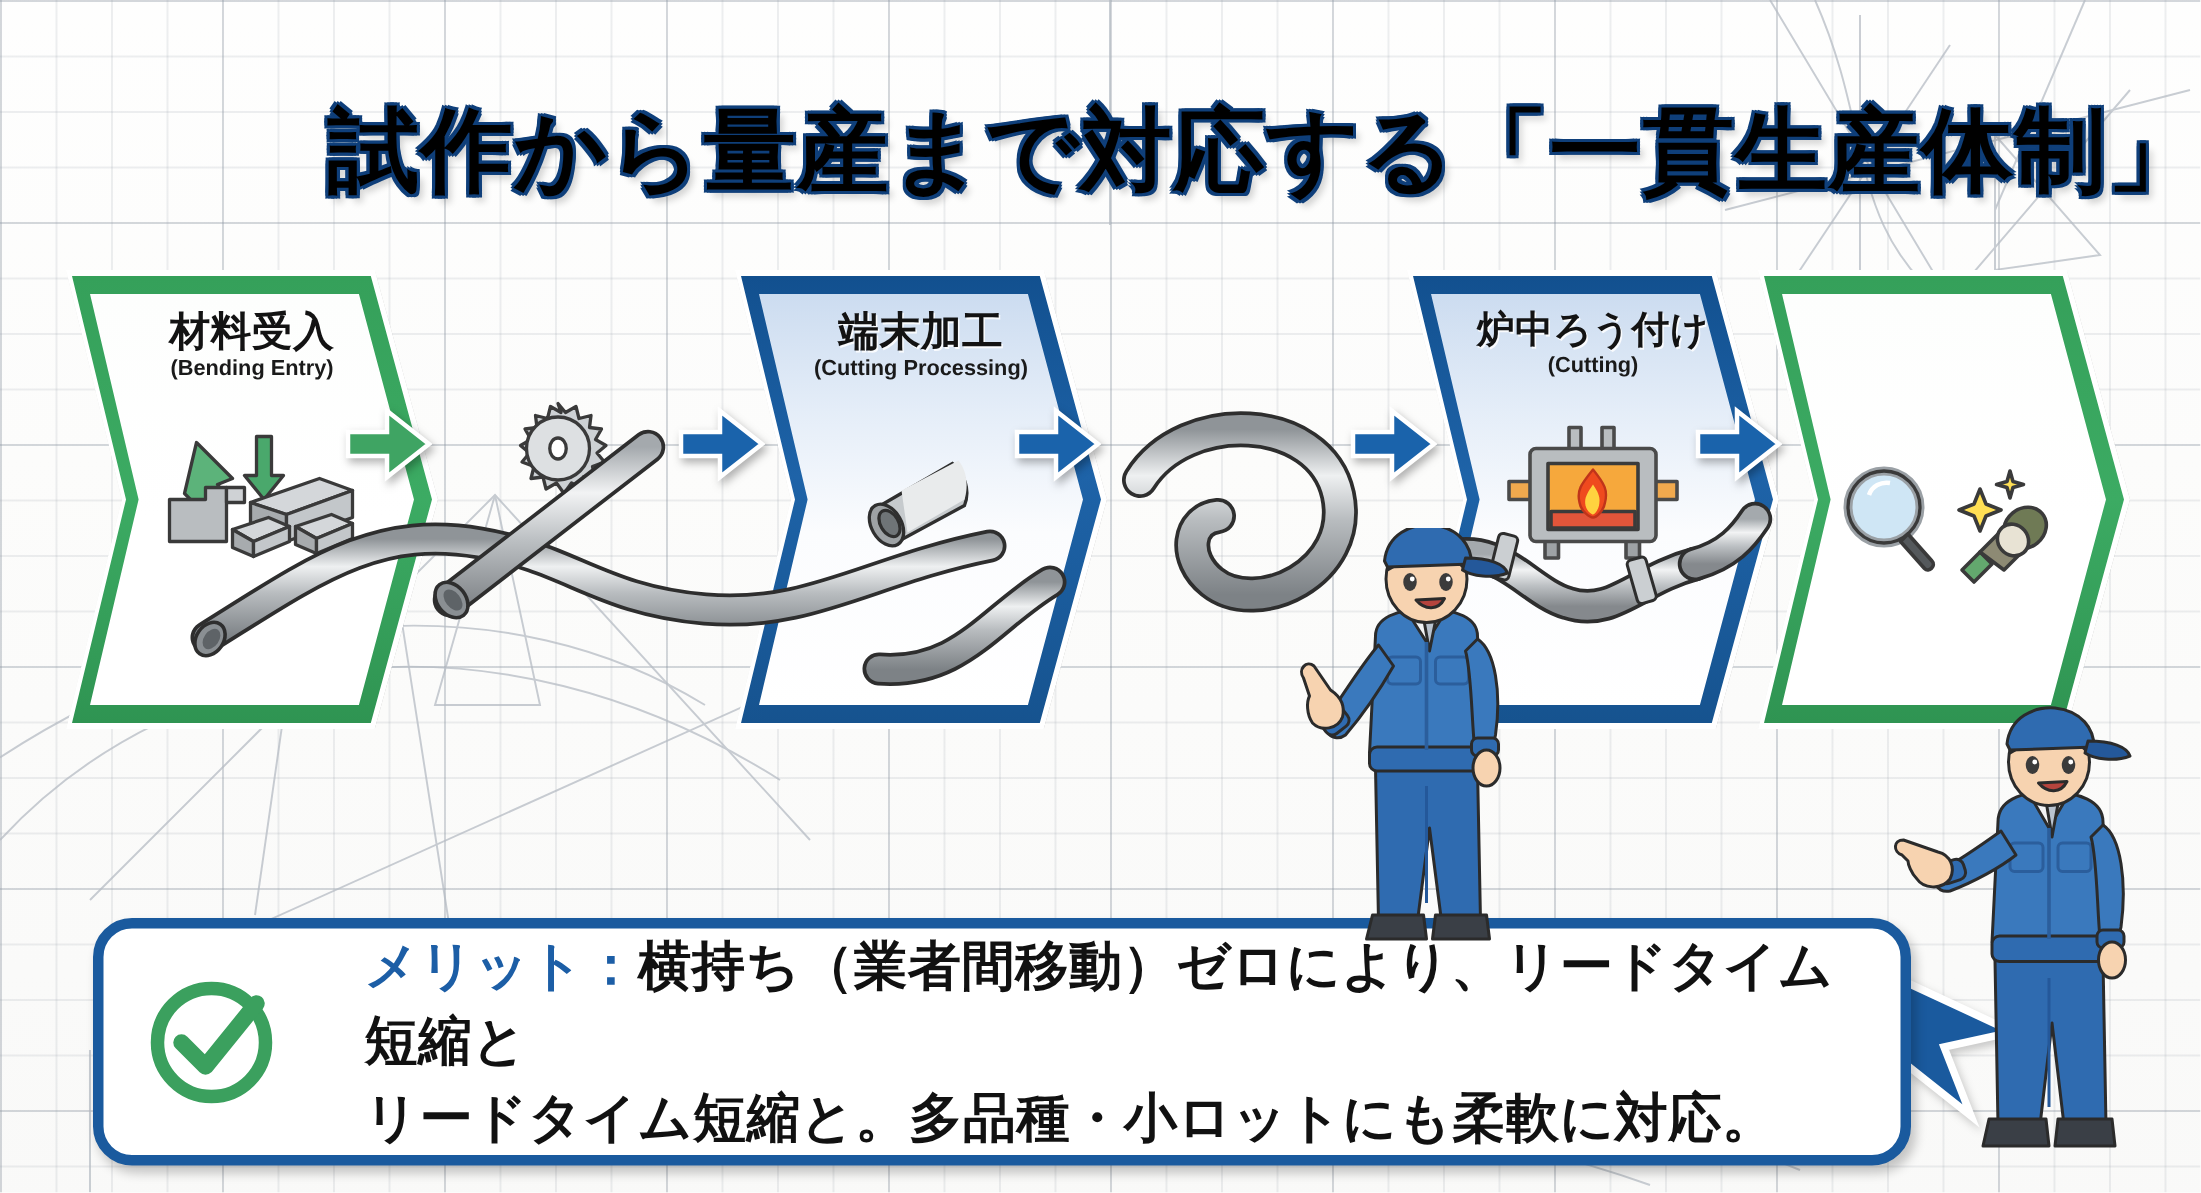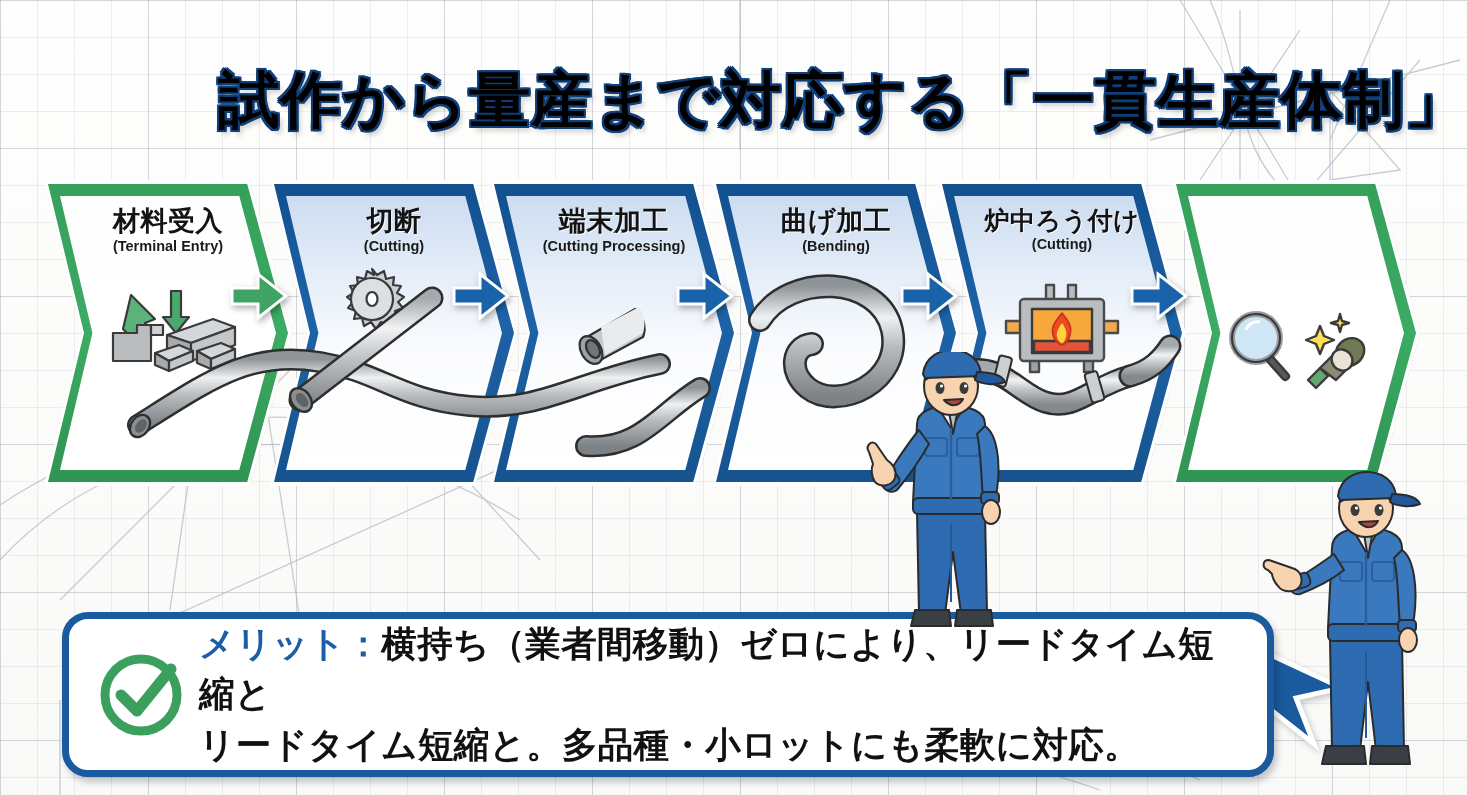--- a/index.html
+++ b/index.html
@@ -81,21 +81,21 @@
   
   .worker{position:absolute;z-index:7;}
   #worker-front{left:845px;top:352px;width:215px;height:300px;}
   #worker-right{left:1252px;top:462px;width:215px;height:333px;}
 
   
   #merit{
     position:absolute;left:62px;top:612px;width:1212px;height:165px;z-index:6;
     background:#ffffff;border:7px solid #1a5a9e;border-radius:26px;
     box-shadow:3px 5px 7px rgba(0,0,0,.22);
-    display:flex;align-items:center;padding:0 26px;box-sizing:border-box;
+    display:flex;align-items:center;padding:0 26px;box-sizing:border-box;gap:44px;
   }
   #merit-check{flex:0 0 auto;width:92px;height:92px;margin-right:12px;}
   #merit-text{font-size:35.5px;font-weight:bold;line-height:1.42;color:#111;letter-spacing:.3px;}
   #merit-text .hl{color:#1c5ea6;}
   #tail{position:absolute;left:1256px;top:640px;width:96px;height:118px;z-index:5;
         filter:drop-shadow(2px 3px 3px rgba(0,0,0,.2));}
 </style>
 </head>
 <body>
 
@@ -132,21 +132,21 @@
 <div id="flow">
 
   <div class="step green" style="left:44px">
     <div class="shell">
         <div class="outer"></div>
         <div class="band"></div>
         <div class="inner"></div>
       </div>
     <div class="labels">
       <div class="jp">材料受入</div>
-      <div class="en">(Terminal Entry)</div>
+      <div class="en">(Bending Entry)</div>
     </div>
     <div class="art">
       <svg width="150" height="92" viewBox="0 0 150 92">
         <g stroke="#3a3a3a" stroke-width="2.2" stroke-linejoin="round">
           <path d="M38 12 L62 36 L52 40 L58 48 L44 50 L44 60 L30 46 Z" fill="#5cb37a"></path>
           <path d="M78 8 L88 8 L88 34 L96 34 L83 50 L70 34 L78 34 Z" fill="#4aa86c"></path>
           <path d="M20 50 L44 50 L44 42 L58 42 L58 78 L20 78 Z" fill="#b9bdc0"></path>
           <path d="M58 42 L70 42 L70 52 L58 52 Z" fill="#cfd2d5"></path>
           <path d="M74 52 L120 36 L142 44 L98 60 Z" fill="#d4d7da"></path>
           <path d="M74 52 L98 60 L98 78 L74 70 Z" fill="#a7abae"></path>
@@ -155,34 +155,20 @@
           <path d="M62 70 L76 78 L76 88 L62 82 Z" fill="#a7abae"></path>
           <path d="M76 78 L100 68 L100 78 L76 88 Z" fill="#c3c7ca"></path>
           <path d="M104 68 L128 60 L142 66 L118 76 Z" fill="#d4d7da"></path>
           <path d="M104 68 L118 76 L118 86 L104 80 Z" fill="#a7abae"></path>
           <path d="M118 76 L142 66 L142 76 L118 86 Z" fill="#c3c7ca"></path>
         </g>
       </svg>
     </div>
   </div>
 
-  <div class="step blue" style="left:270px">
-    <div class="shell">
-        <div class="outer"></div>
-        <div class="band"></div>
-        <div class="inner"></div>
-      </div>
-    <div class="labels">
-      <div class="jp">切断</div>
-      <div class="en">(Cutting)</div>
-    </div>
-    <div class="art">
-      <svg width="150" height="92" viewBox="0 0 150 92"></svg>
-    </div>
-  </div>
 
   <div class="step blue" style="left:490px">
     <div class="shell">
         <div class="outer"></div>
         <div class="band"></div>
         <div class="inner"></div>
       </div>
     <div class="labels">
       <div class="jp">端末加工</div>
       <div class="en">(Cutting Processing)</div>
@@ -192,34 +178,20 @@
         <g stroke="#2f2f2f" stroke-width="2.2">
           <path d="M48 54 L96 26 C104 32 108 44 104 54 L56 80 C48 74 44 62 48 54 Z" fill="#c6cacd"></path>
           <path d="M62 44 L100 24 C105 30 107 40 104 50 L66 72 Z" fill="#e9ebec" stroke="none"></path>
           <ellipse cx="52" cy="67" rx="10" ry="15" transform="rotate(-30 52 67)" fill="#9ea2a5"></ellipse>
           <ellipse cx="54" cy="66" rx="6" ry="9.5" transform="rotate(-30 54 66)" fill="#6f7477"></ellipse>
         </g>
       </svg>
     </div>
   </div>
 
-  <div class="step blue" style="left:712px">
-    <div class="shell">
-        <div class="outer"></div>
-        <div class="band"></div>
-        <div class="inner"></div>
-      </div>
-    <div class="labels">
-      <div class="jp">曲げ加工</div>
-      <div class="en">(Bending)</div>
-    </div>
-    <div class="art">
-      <svg width="150" height="92" viewBox="0 0 150 92"></svg>
-    </div>
-  </div>
 
   <div class="step blue" style="left:938px">
     <div class="shell">
         <div class="outer"></div>
         <div class="band"></div>
         <div class="inner"></div>
       </div>
     <div class="labels">
       <div class="jp small">炉中ろう付け</div>
       <div class="en">(Cutting)</div>

